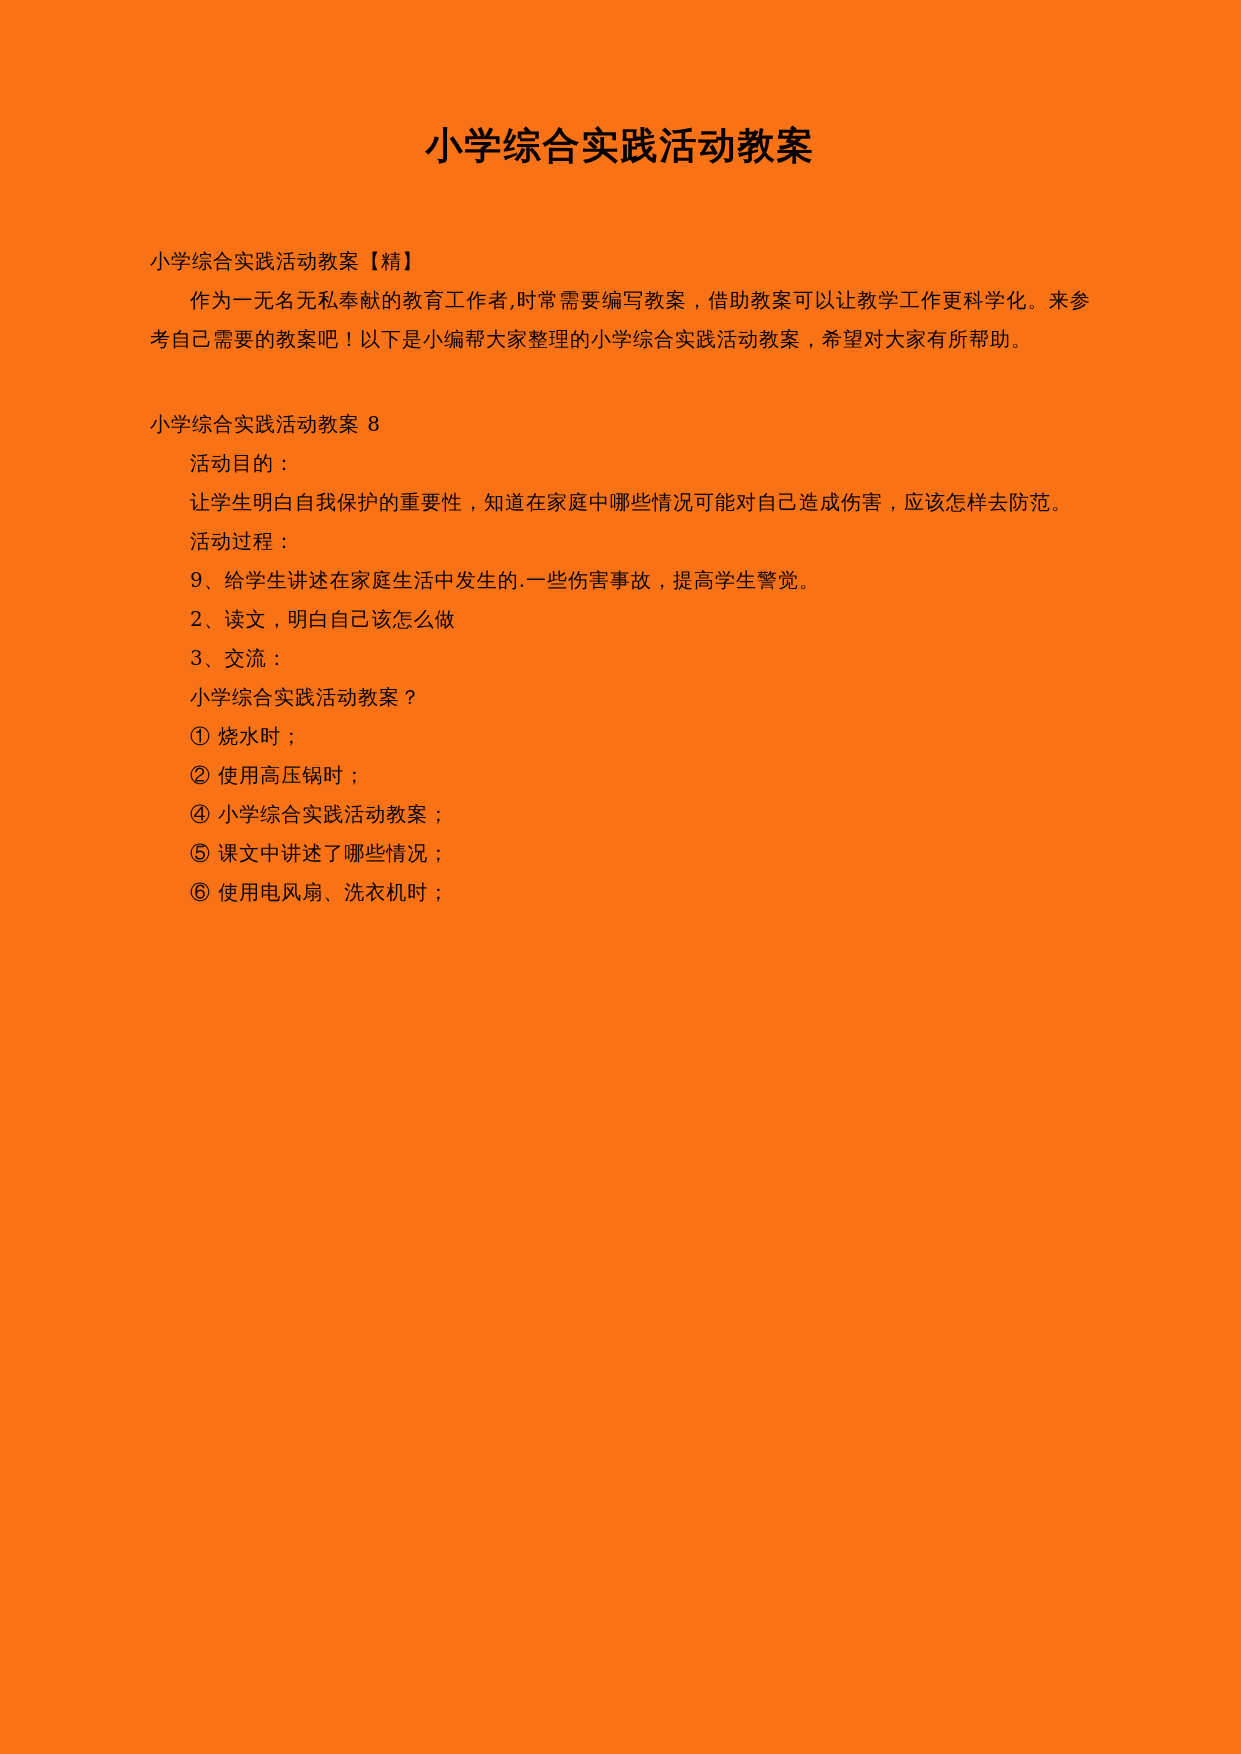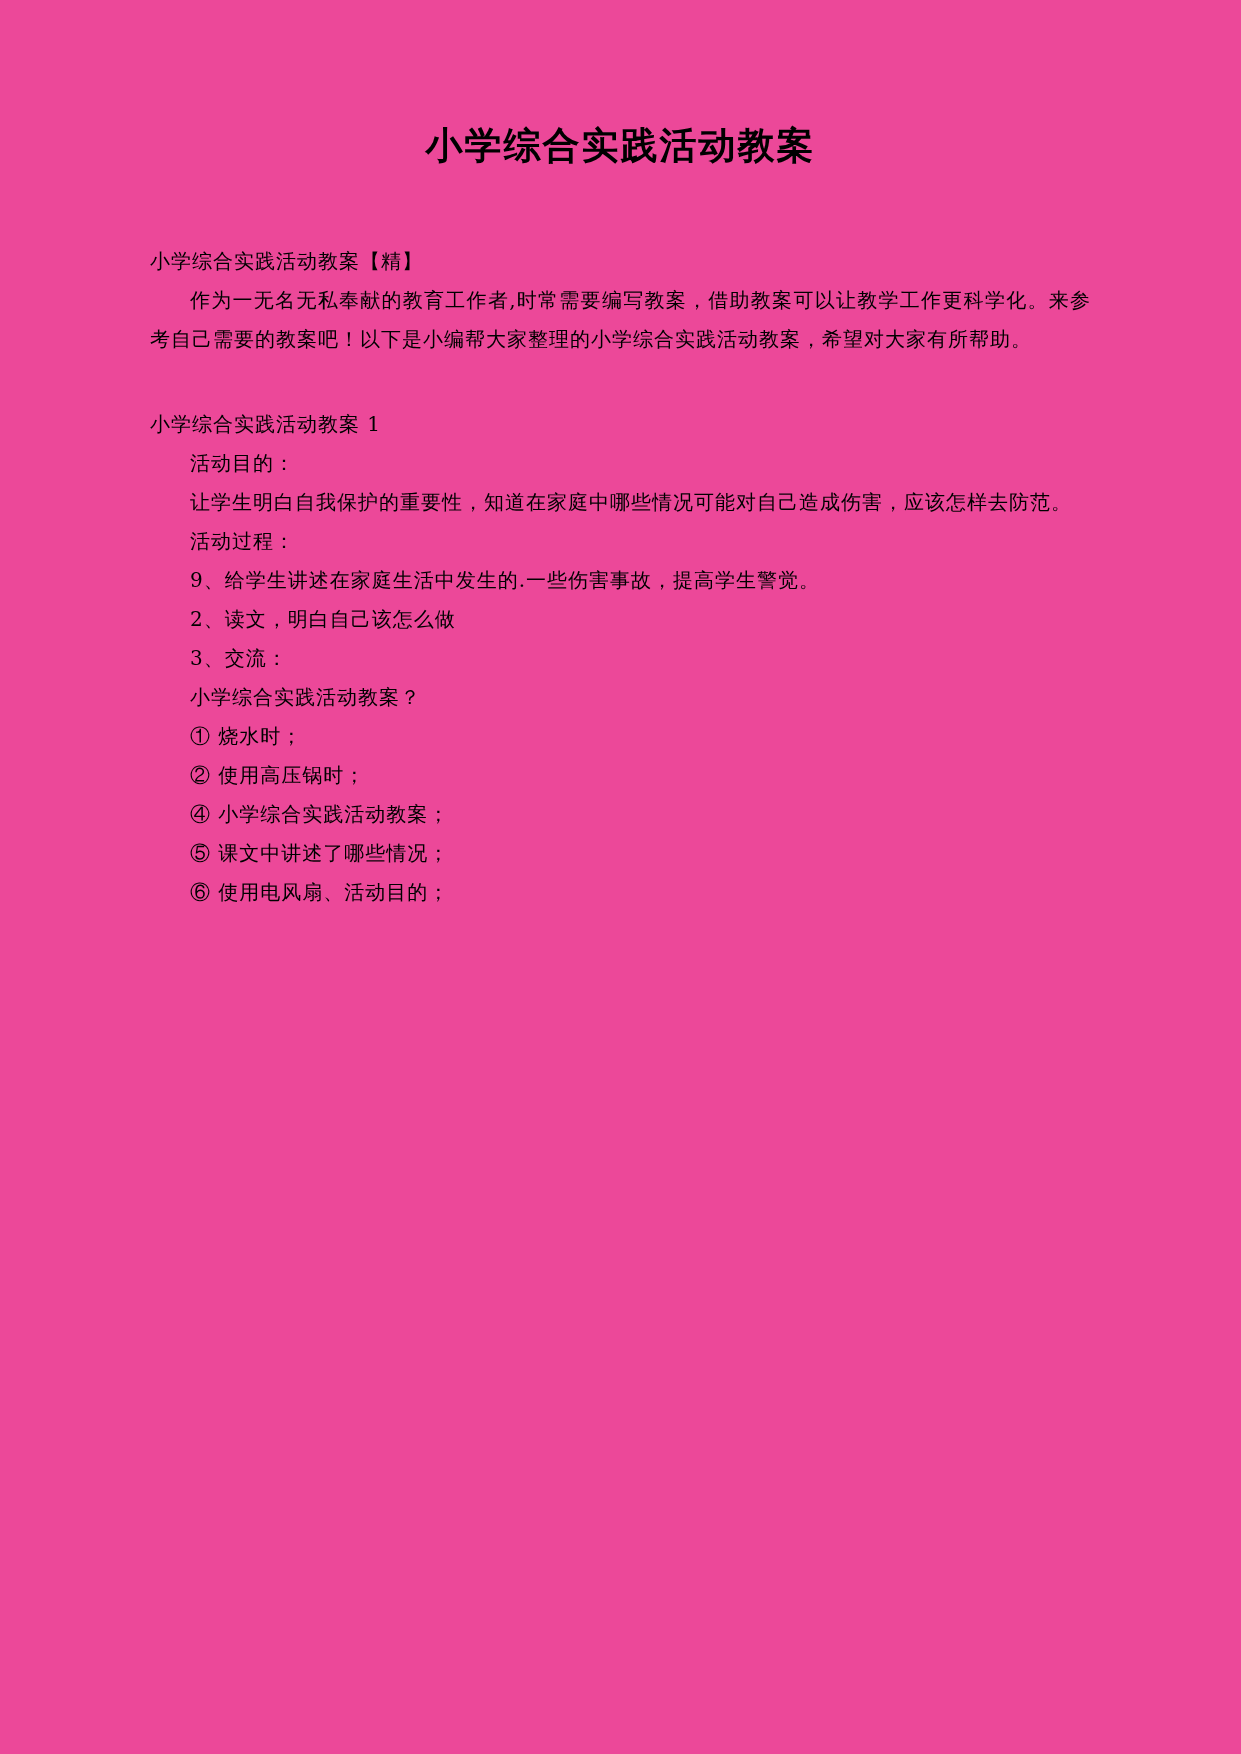--- a/index.html
+++ b/index.html
@@ -9,21 +9,21 @@
   }
   body {
     font-family: "DejaVu Serif", "Liberation Serif", serif;
     color: #000000;
   }
   .page {
     width: 1241px;
     height: 1754px;
     box-sizing: border-box;
     padding: 120px 150px 0 150px;
-    background: #ec4899;
+    background: #f97316;
     position: relative;
     overflow: hidden;
   }
   .doc-title {
     text-align: center;
     font-size: 37px;
     font-weight: bold;
     letter-spacing: 2px;
     margin: 0 0 0 0;
     line-height: 1.4;
@@ -51,28 +51,28 @@
 <body>
 
 <div class="page">
 
   <h1 class="doc-title">小学综合实践活动教案</h1>
 
   <div class="body-block">
     <p class="para">小学综合实践活动教案【精】</p>
     <p class="para indent">作为一无名无私奉献的教育工作者,时常需要编写教案，借助教案可以让教学工作更科学化。来参考自己需要的教案吧！以下是小编帮大家整理的小学综合实践活动教案，希望对大家有所帮助。</p>
     <div class="spacer"></div>
-    <p class="para">小学综合实践活动教案 1</p>
+    <p class="para">小学综合实践活动教案 8</p>
     <p class="para indent">活动目的：</p>
     <p class="para indent">让学生明白自我保护的重要性，知道在家庭中哪些情况可能对自己造成伤害，应该怎样去防范。</p>
     <p class="para indent">活动过程：</p>
     <p class="para indent">9、给学生讲述在家庭生活中发生的.一些伤害事故，提高学生警觉。</p>
     <p class="para indent">2、读文，明白自己该怎么做</p>
     <p class="para indent">3、交流：</p>
     <p class="para indent">小学综合实践活动教案？</p>
     <p class="para indent">① 烧水时；</p>
     <p class="para indent">② 使用高压锅时；</p>
     <p class="para indent">④ 小学综合实践活动教案；</p>
     <p class="para indent">⑤ 课文中讲述了哪些情况；</p>
-    <p class="para indent">⑥ 使用电风扇、活动目的；</p>
+    <p class="para indent">⑥ 使用电风扇、洗衣机时；</p>
   </div>
 
 </div>
 
 </body></html>

